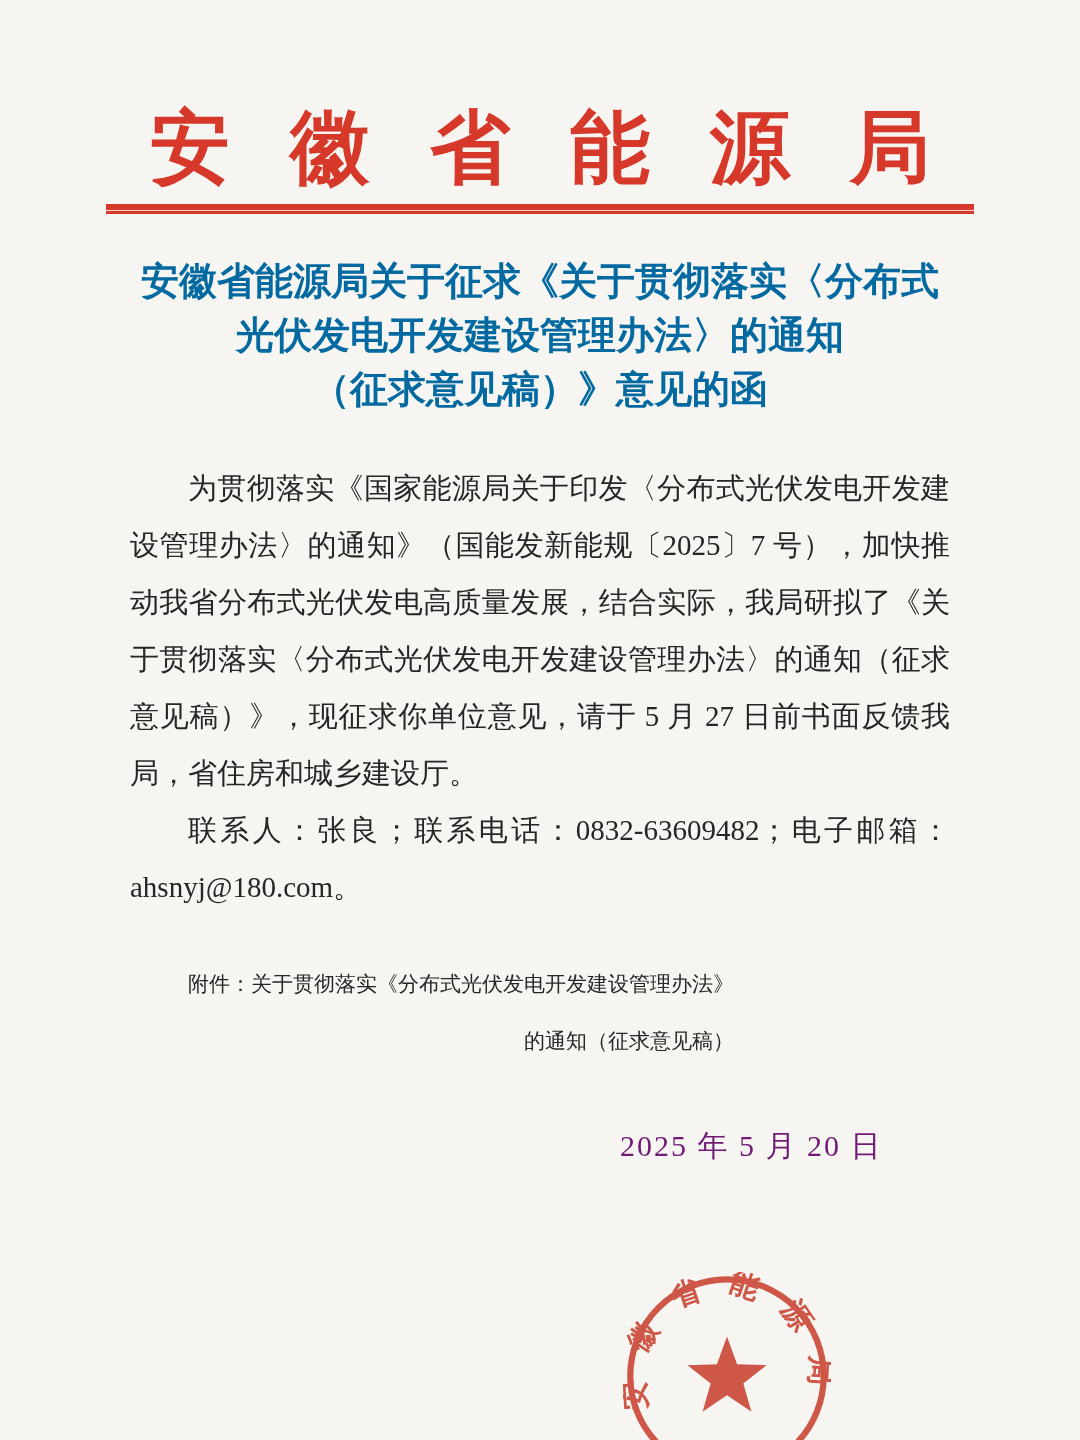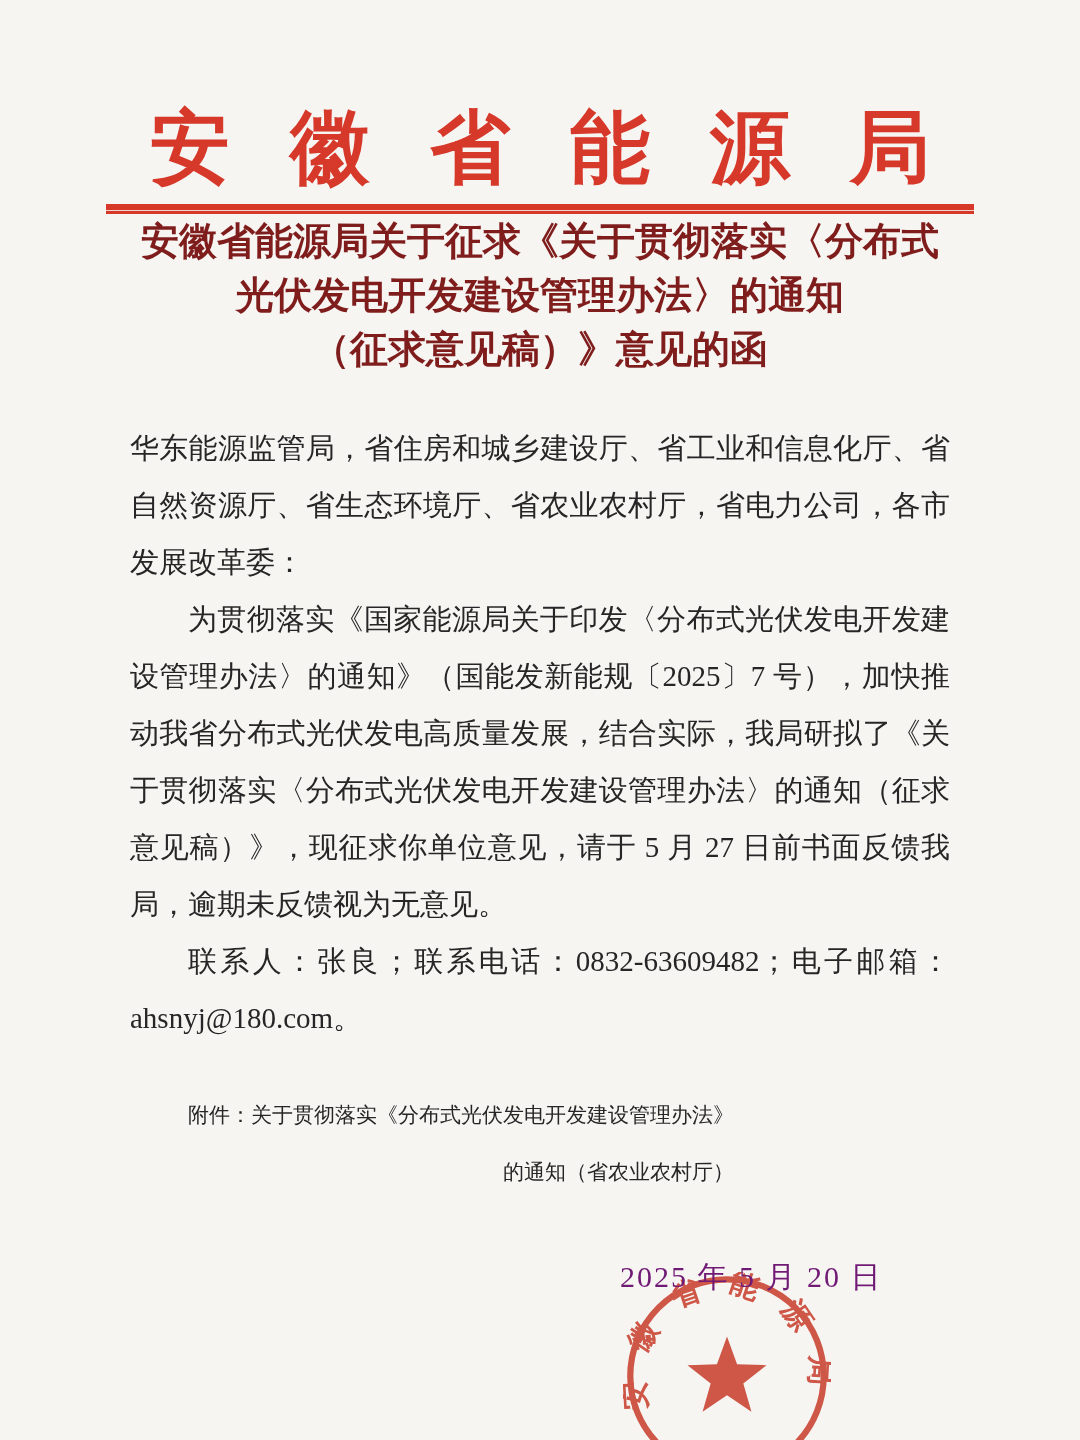--- a/index.html
+++ b/index.html
@@ -36,21 +36,21 @@
     width:868px;
     height:10px;
     margin:12px auto 0;
     background:linear-gradient(to bottom,
       var(--accent-red) 0 6px,
       #f2d2cb 6px 7px,
       var(--accent-red) 7px 10px);
   }
 
   
-  .doc-title{color:#7f1d1d;}
+  .doc-title{margin-top:40px;color:#0369a1;}
   .title-line{
     text-align:center;
     font-size:38px;
     font-weight:700;
     line-height:54px;
   }
 
   
   .content{padding:0 130px;}
   .doc-body{margin-top:44px;font-size:29px;}
@@ -106,44 +106,39 @@
 
   <div class="doc-title">
       <div class="title-line">安徽省能源局关于征求《关于贯彻落实〈分布式</div>
       <div class="title-line">光伏发电开发建设管理办法〉的通知</div>
       <div class="title-line">（征求意见稿）》意见的函</div>
     </div>
 
   <div class="content">
 
     <div class="doc-body">
-        <div class="para">
-          <div class="line">华东能源监管局，省住房和城乡建设厅、省工业和信息化厅、省</div>
-          <div class="line">自然资源厅、省生态环境厅、省农业农村厅，省电力公司，各市</div>
-          <div class="line">发展改革委：</div>
-        </div>
         <div class="para indent">
           <div class="line">为贯彻落实《国家能源局关于印发〈分布式光伏发电开发建</div>
           <div class="line">设管理办法〉的通知》（国能发新能规〔2025〕7 号），加快推</div>
           <div class="line">动我省分布式光伏发电高质量发展，结合实际，我局研拟了《关</div>
           <div class="line">于贯彻落实〈分布式光伏发电开发建设管理办法〉的通知（征求</div>
           <div class="line">意见稿）》，现征求你单位意见，请于 5 月 27 日前书面反馈我</div>
-          <div class="line">局，逾期未反馈视为无意见。</div>
+          <div class="line">局，省住房和城乡建设厅。</div>
         </div>
         <div class="para indent">
           <div class="line">联系人：张良；联系电话：0832-63609482；电子邮箱：</div>
           <div class="line">ahsnyj@180.com。</div>
         </div>
       </div>
 
     <div class="attachment">
       <span class="att-label">附件：</span>
       <div class="att-lines">
           <div class="att-line">关于贯彻落实《分布式光伏发电开发建设管理办法》</div>
-          <div class="att-line">的通知（省农业农村厅）</div>
+          <div class="att-line">的通知（征求意见稿）</div>
         </div>
     </div>
 
     <div class="date-line">2025 年 5 月 20 日</div>
   </div>
 
   <svg class="seal" viewBox="0 0 200 200" xmlns="http://www.w3.org/2000/svg">
     <circle cx="100" cy="100" r="93" fill="none" stroke="#c8402f" stroke-width="6"></circle>
     <path id="sealArc" d="M 24.7 128.7 A 80 80 0 1 1 175.3 128.7" fill="none"></path>
     <text fill="#c8402f" font-size="28" font-weight="bold" letter-spacing="24" font-family="Liberation Serif, serif">

